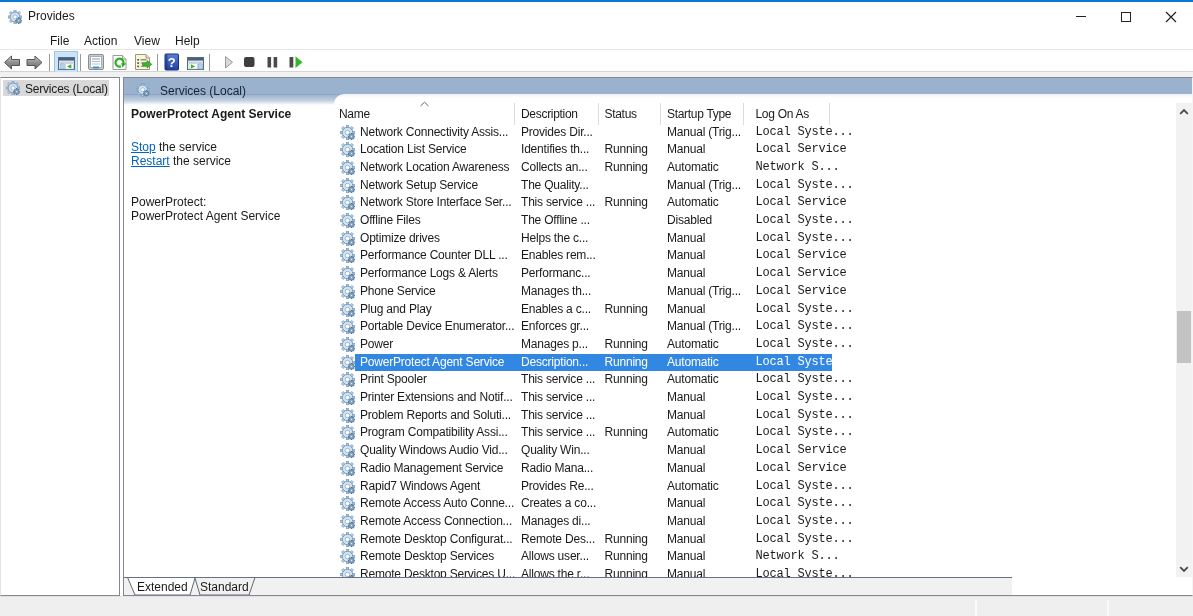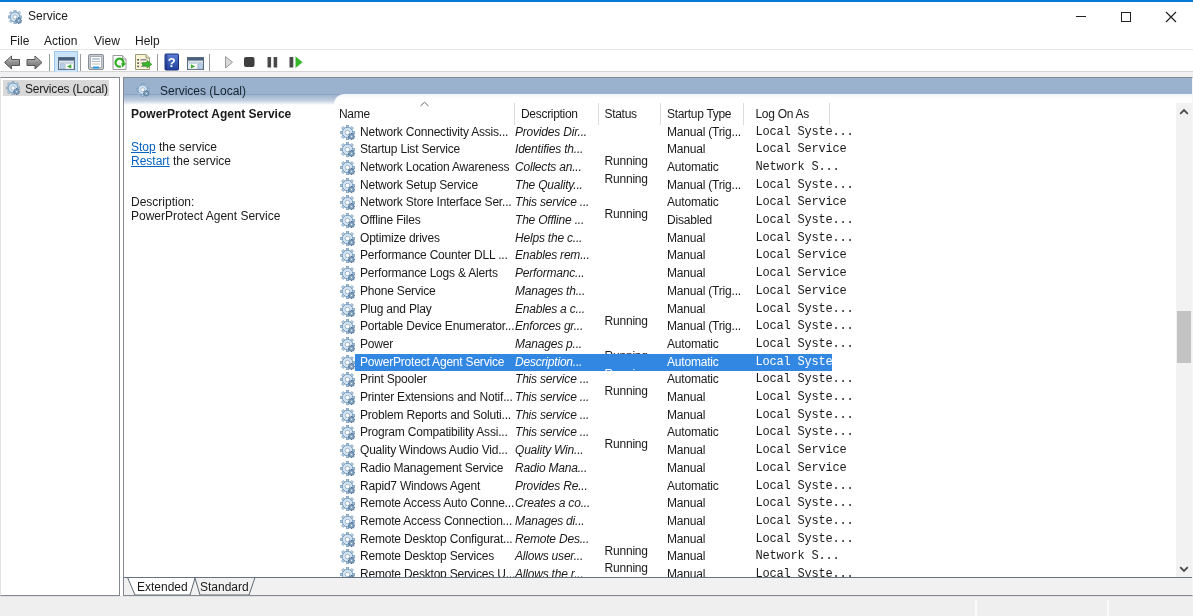--- a/index.html
+++ b/index.html
@@ -6,52 +6,52 @@
   html,body { width:1193px; height:616px; overflow:hidden; }
   body { font-family:"Liberation Sans", sans-serif; font-size:12px; color:#1a1a1a; background:#fff; position:relative; }
   .abs { position:absolute; }
   
   #topline { left:0; top:0; width:1193px; height:2px; background:#0979d8; }
   #titlebar { left:0; top:2px; width:1193px; height:26px; background:#fff; }
   #title-text { left:28px; top:6.5px; }
   #btn-min { left:1076px; top:14px; width:10px; height:1px; border-top:1.5px solid #222; }
   #btn-max { left:1121px; top:10px; width:10px; height:10px; border:1.2px solid #222; }
   #menubar { left:0; top:28px; width:1193px; height:21px; background:#fff; }
-  .menu { position:absolute; top:6px; }
+  .menu { position:absolute; top:6px;margin-left:40px; }
   #toolbar { left:0; top:49px; width:1193px; height:23px; background:#fff; border-top:1px solid #e6e6e6; border-bottom:1px solid #d4d4d4; }
   #gap1 { left:0; top:72px; width:1193px; height:6px; background:#f1f1f1; }
   
   #tree { left:0; top:77px; width:120px; height:519px; background:#fff; border:1px solid #828790; border-left:1px solid #e3e3e3; }
   #tree-item { position:absolute; left:2px; top:2px; width:106px; height:16px; background:#d9d9d9; white-space:nowrap; }
   
   #pane { left:123px; top:77px; width:1070px; height:519px; background:#fff; border:1px solid #828790; border-right:1px solid #f5f5f5; overflow:hidden; }
   #hdrbar { position:absolute; left:0; top:0; width:1068px; height:17px; background:#9bb2ce; border-bottom:1px solid #8ca4c2; }
   #hdrgrad { position:absolute; left:0; top:17px; width:1068px; height:10px; background:linear-gradient(to bottom,#9eb4cf 0%,#c2cfe0 55%,#ffffff 100%); }
   #listpanel { position:absolute; left:210px; top:15.5px; width:858px; height:483px; background:linear-gradient(to bottom,#eef3f8 0px,#ffffff 4px); border-top-left-radius:10px; }
   
   .desc { position:absolute; left:7px; }
   
   .colhead { position:absolute; top:25.5px; height:20px; line-height:20px; letter-spacing:-0.3px; }
   .colsep { position:absolute; top:25px; width:1px; height:22px; background:#dcdcdc; }
   #rows { position:absolute; left:210px; top:45.5px; width:858px; }
   .row { position:relative; height:17.71px; }
   .row .ic { position:absolute; left:5.5px; top:1px; }
   .cell { position:absolute; top:0; height:17.71px; line-height:17.71px; white-space:nowrap; letter-spacing:-0.2px; }
   .c-name { left:26px; }
-  .c-desc { left:181px;font-style:italic; }
-  .c-stat { left:270.5px;margin-top:12px; }
+  .c-desc { left:187px; }
+  .c-stat { left:270.5px; }
   .c-start { left:333px; }
   .c-logon { left:421.5px;font-family:Liberation Mono, monospace; }
   .hl { position:absolute; left:21px; top:0; width:476.5px; height:17.71px; background:#3287e2; }
   .hl ~ .cell { color:#fff; }
   
   #sbar { position:absolute; left:1052px; top:25px; width:16px; height:473.5px; background:#f2f2f2; }
   #sthumb { position:absolute; left:1px; top:208px; width:14px; height:52px; background:#c3c3c3; }
   
-  #tabstrip { position:absolute; left:0; top:498.5px; width:1068px; height:19px; background:#f1f1f1; border-top:1px solid #667281; }
+  #tabstrip { position:absolute; left:0; top:498.5px; width:888px; height:19px; background:#f1f1f1; border-top:1px solid #667281; }
   
   #statusbar { left:0; top:596px; width:1193px; height:20px; background:#efefef; border-top:1px solid #e2e2e2; }
   .ssep { position:absolute; top:3px; width:2px; height:17px; background:#fafafa; }
   .blue-link { color:#0563c1; text-decoration:underline; }
 </style>
 </head>
 <body>
 <svg width="0" height="0" style="position:absolute">
   <defs>
     <g id="gear">
@@ -90,21 +90,21 @@
       </g>
     </g>
   </defs>
 </svg>
 
 <div class="abs" id="topline"></div>
 <div class="abs" id="titlebar">
   <svg class="abs" style="left:8px;top:8px" width="14" height="14" viewBox="0 0 16 16">
       <use href="#gear2"></use>
     </svg>
-  <div class="abs" id="title-text">Service</div>
+  <div class="abs" id="title-text">Provides</div>
   <div class="abs" id="btn-min"></div>
   <div class="abs" id="btn-max"></div>
   <svg class="abs" style="left:1165px;top:9px" width="12" height="12" viewBox="0 0 12 12">
       <path d="M1 1 L11 11 M11 1 L1 11" stroke="#222" stroke-width="1.2" fill="none"></path>
     </svg>
 </div>
 <div class="abs" id="menubar">
   <div class="menu" style="left:10px">File</div>
   <div class="menu" style="left:44px">Action</div>
   <div class="menu" style="left:94px">View</div>
@@ -214,21 +214,21 @@
     <svg class="abs" style="left:12px;top:5px" width="13.5" height="13.5" viewBox="0 0 16 16">
         <use href="#gear2"></use>
       </svg>
     <span class="abs" style="left:36px;top:5.5px;color:#13232f">Services (Local)</span>
   </div>
   <div id="listpanel"></div>
 
   <div class="desc" style="top:29px;font-weight:bold">PowerProtect Agent Service</div>
   <div class="desc" style="top:62px"><span class="blue-link">Stop</span> the service</div>
   <div class="desc" style="top:76px"><span class="blue-link">Restart</span> the service</div>
-  <div class="desc" style="top:117px">Description:</div>
+  <div class="desc" style="top:117px">PowerProtect:</div>
   <div class="desc" style="top:131px">PowerProtect Agent Service</div>
 
   <div class="colhead" style="left:215px">Name</div>
   <div class="colhead" style="left:397px">Description</div>
   <div class="colhead" style="left:480.5px">Status</div>
   <div class="colhead" style="left:543px">Startup Type</div>
   <div class="colhead" style="left:631.5px">Log On As</div>
   <svg class="abs" style="left:295px;top:23px" width="11" height="6" viewBox="0 0 11 6">
       <path d="M1.5 5 L5.5 1.2 L9.5 5" stroke="#666" stroke-width="1" fill="none"></path>
     </svg>
@@ -246,21 +246,21 @@
         <div class="cell c-name">Network Connectivity Assis...</div>
         <div class="cell c-desc">Provides Dir...</div>
         <div class="cell c-stat"></div>
         <div class="cell c-start">Manual (Trig...</div>
         <div class="cell c-logon">Local Syste...</div>
       </div>
   <div class="row">
         <svg class="ic" width="15" height="15" viewBox="0 0 16 16">
           <use href="#gear2"></use>
         </svg>
-        <div class="cell c-name">Startup List Service</div>
+        <div class="cell c-name">Location List Service</div>
         <div class="cell c-desc">Identifies th...</div>
         <div class="cell c-stat">Running</div>
         <div class="cell c-start">Manual</div>
         <div class="cell c-logon">Local Service</div>
       </div>
   <div class="row">
         <svg class="ic" width="15" height="15" viewBox="0 0 16 16">
           <use href="#gear2"></use>
         </svg>
         <div class="cell c-name">Network Location Awareness</div>

